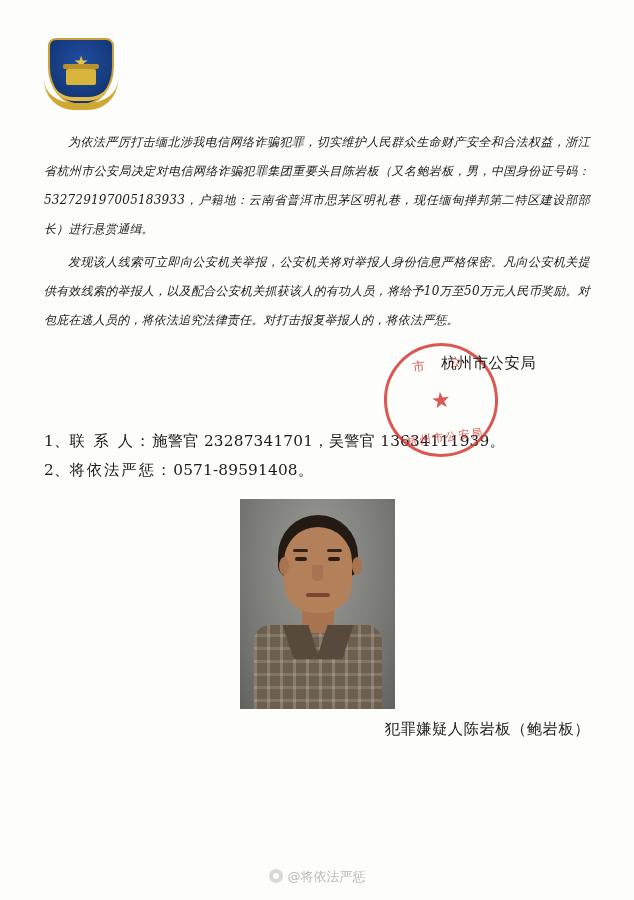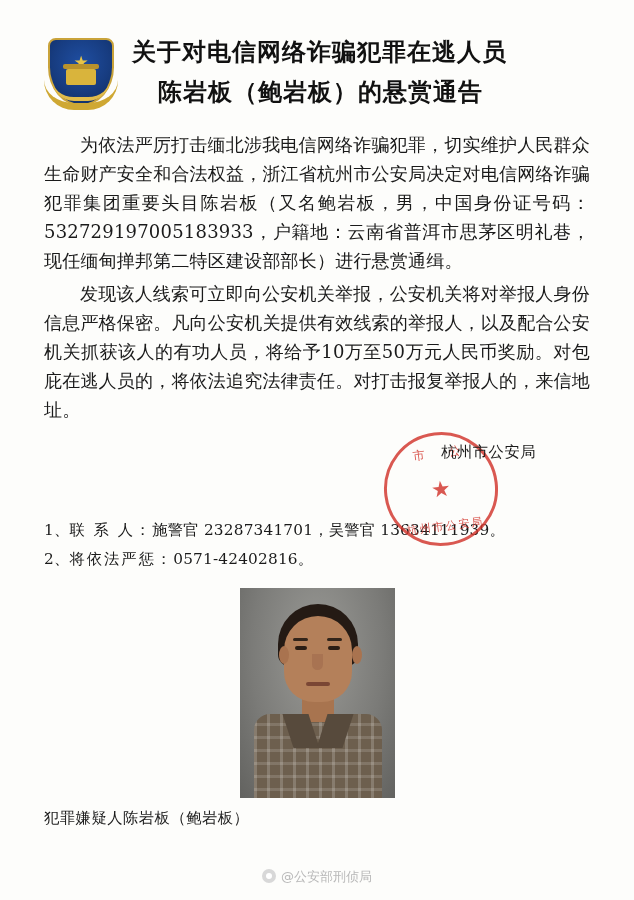--- a/index.html
+++ b/index.html
@@ -101,25 +101,26 @@
     color: #111;
     white-space: nowrap;
   }
   .title-line.second {
     padding-left: 26px;
   }
 
   
   .body-text p {
     margin: 0 0 4px 0;
-    font-size: 18px;
+    font-size: 12px;
     line-height: 29px;
     text-align: justify;
     text-justify: inter-ideograph;
     letter-spacing: 0.2px;
+    font-style: italic;
   }
   .indent {
     text-indent: 2em;
   }
 
   
   .signblock {
     position: relative;
     height: 84px;
     margin-top: 6px;
@@ -274,21 +275,21 @@
     width: 26px; height: 34px;
     background: #574a3c;
   }
   .photo .collar-l { left: 48px; transform: skewX(18deg); }
   .photo .collar-r { left: 82px; transform: skewX(-18deg); }
 
   .photo-caption {
     margin-top: 10px;
     font-size: 15.3px;
     letter-spacing: 0.5px;
-    text-align: left;
+    text-align: right;
   }
 
   
   .footer {
     position: absolute;
     left: 0; right: 0;
     bottom: 14px;
     text-align: center;
     color: #b9b9b9;
     font-size: 13px;
@@ -317,48 +318,44 @@
 
 <div class="page">
 
   <div class="header">
     <div class="emblem">
       <div class="shield"></div>
       <div class="star">★</div>
       <div class="gate"></div>
       <div class="wheat"></div>
     </div>
-    <div class="title-block">
-      <div class="title-line">关于对电信网络诈骗犯罪在逃人员</div>
-      <div class="title-line second">陈岩板（鲍岩板）的悬赏通告</div>
-    </div>
   </div>
 
   <div class="body-text">
     <p class="indent">为依法严厉打击缅北涉我电信网络诈骗犯罪，切实维护人民群众生命财产安全和合法权益，浙江省杭州市公安局决定对电信网络诈骗犯罪集团重要头目陈岩板（又名鲍岩板，男，中国身份证号码：532729197005183933，户籍地：云南省普洱市思茅区明礼巷，现任缅甸掸邦第二特区建设部部长）进行悬赏通缉。</p>
-    <p class="indent">发现该人线索可立即向公安机关举报，公安机关将对举报人身份信息严格保密。凡向公安机关提供有效线索的举报人，以及配合公安机关抓获该人的有功人员，将给予10万至50万元人民币奖励。对包庇在逃人员的，将依法追究法律责任。对打击报复举报人的，来信地址。</p>
+    <p class="indent">发现该人线索可立即向公安机关举报，公安机关将对举报人身份信息严格保密。凡向公安机关提供有效线索的举报人，以及配合公安机关抓获该人的有功人员，将给予10万至50万元人民币奖励。对包庇在逃人员的，将依法追究法律责任。对打击报复举报人的，将依法严惩。</p>
   </div>
 
   <div class="signblock">
     <div class="seal">
       <div class="seal-top">市 公</div>
       <div class="seal-star">★</div>
       <div class="seal-bottom">杭州市公安局</div>
     </div>
     <div class="lines">
       <div>杭州市公安局</div>
     </div>
   </div>
 
   <div class="contacts">
     <div class="item">
       <span>1、</span><span class="label">联 系 人：</span><span>施警官 23287341701，吴警官 13634111939。</span>
     </div>
     <div class="item">
-      <span>2、</span><span class="label">将依法严惩：</span><span>0571-42402816。</span>
+      <span>2、</span><span class="label">将依法严惩：</span><span>0571-89591408。</span>
     </div>
   </div>
 
   <div class="photo-wrap">
     <div class="photo">
       <div class="bg"></div>
       <div class="shirt"></div>
       <div class="neck"></div>
       <div class="collar-l"></div>
       <div class="collar-r"></div>
@@ -370,16 +367,16 @@
       <div class="brow-r"></div>
       <div class="eye-l"></div>
       <div class="eye-r"></div>
       <div class="nose"></div>
       <div class="mouth"></div>
     </div>
     <div class="photo-caption">犯罪嫌疑人陈岩板（鲍岩板）</div>
   </div>
 
   <div class="footer">
-    <span class="wb"></span><span>@公安部刑侦局</span>
+    <span class="wb"></span><span>@将依法严惩</span>
   </div>
 
 </div>
 
 </body></html>

